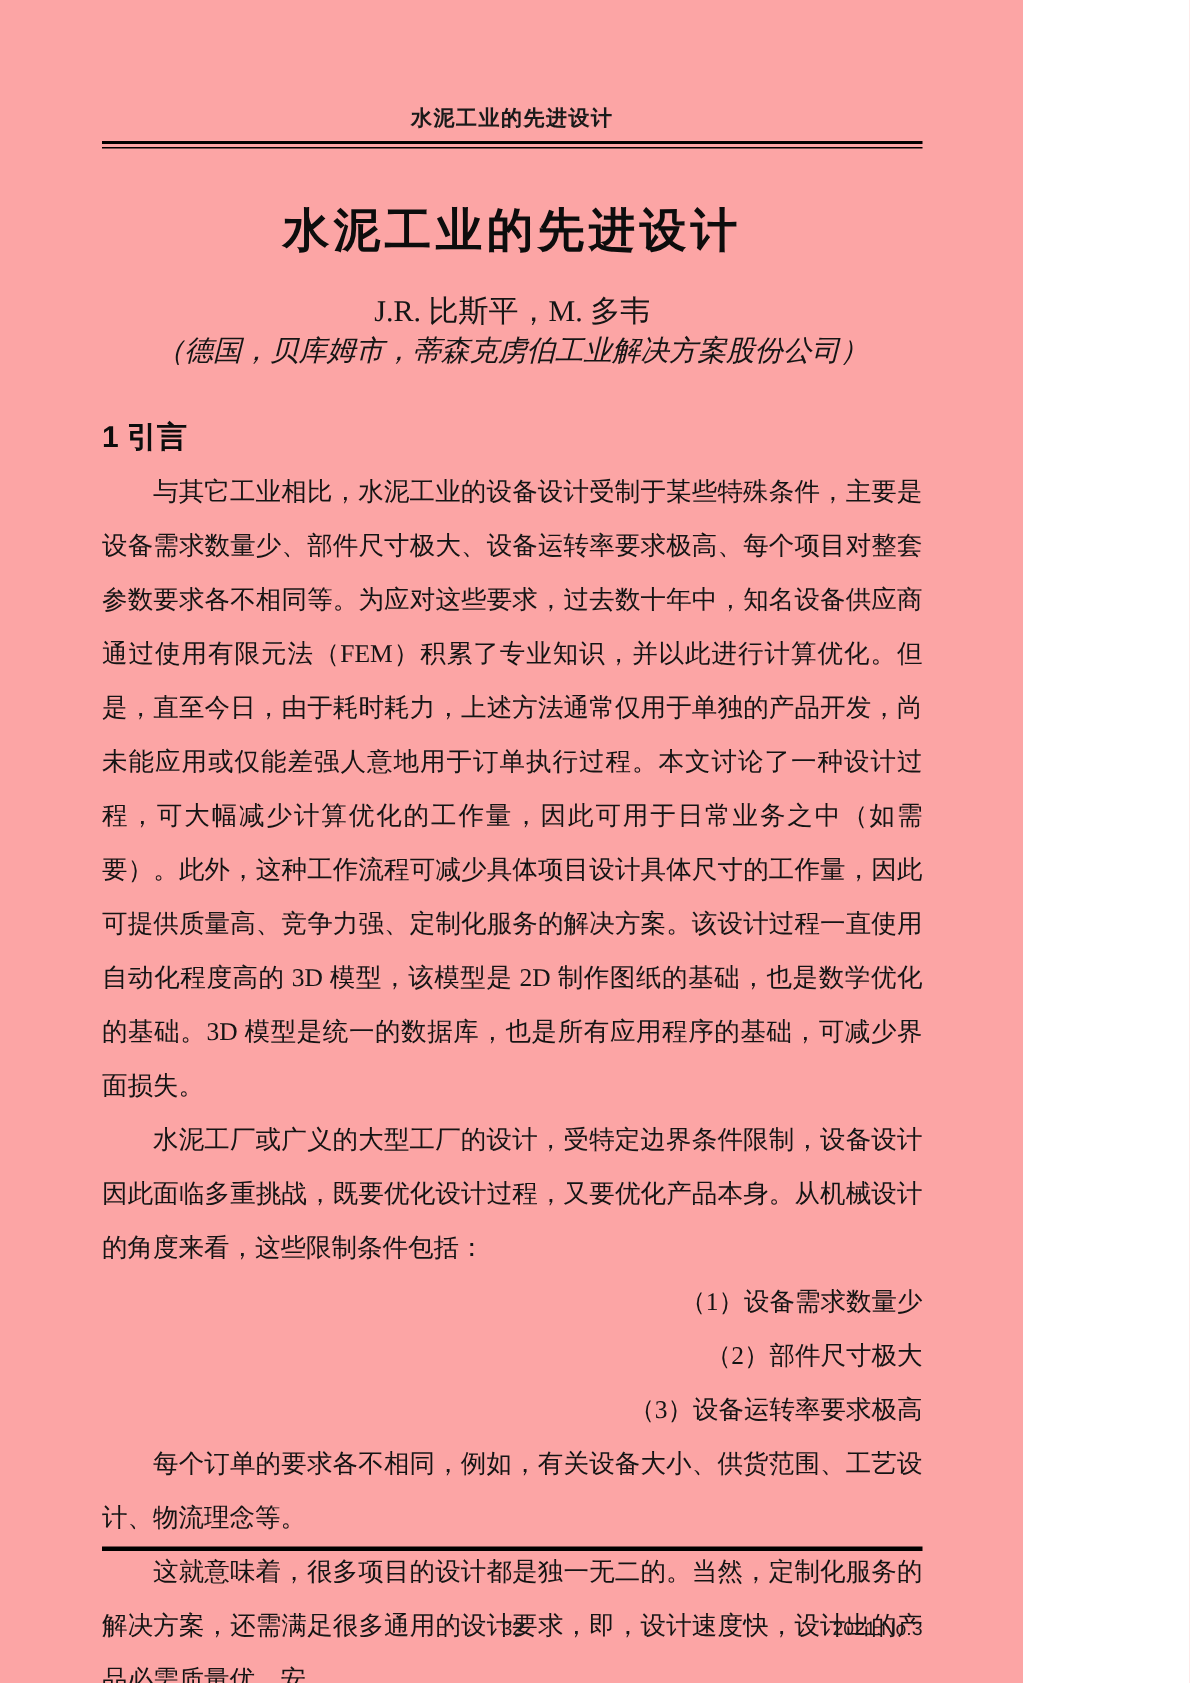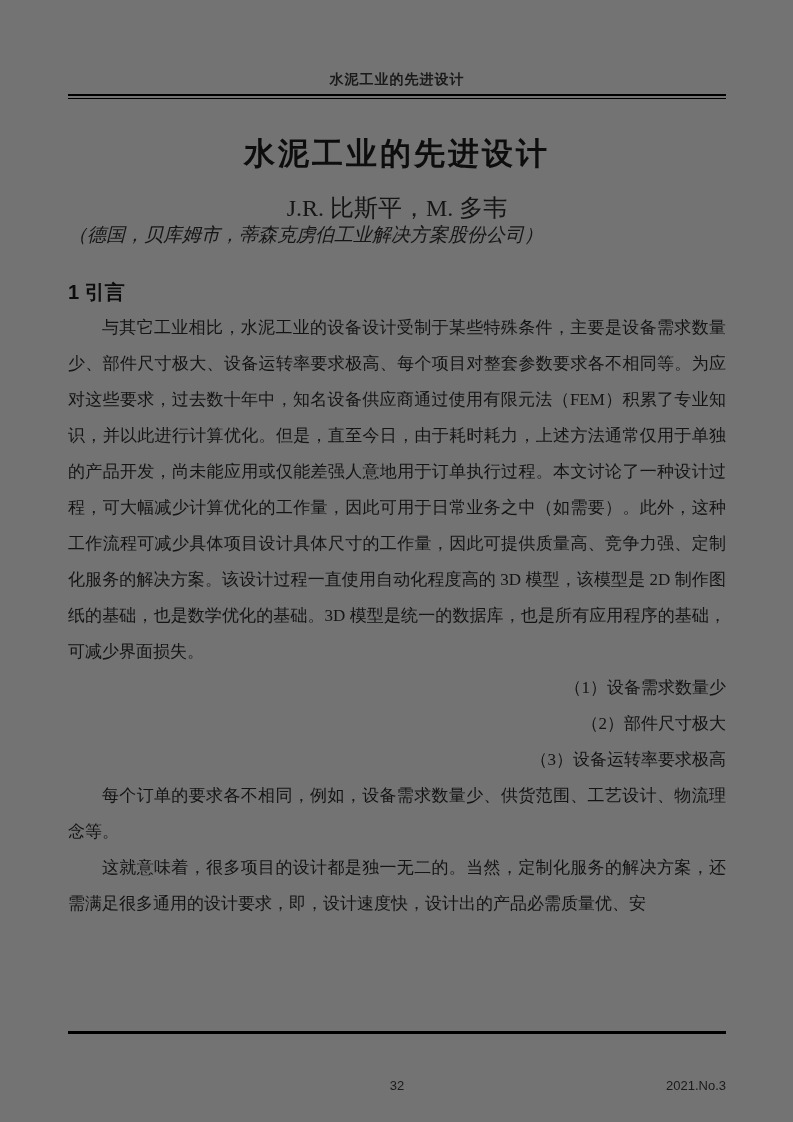--- a/index.html
+++ b/index.html
@@ -2,23 +2,23 @@
 <html><head>
 <meta charset="utf-8">
 <style>
   html, body {
     margin: 0;
     padding: 0;
     background: #ffffff;
   }
   .page {
     position: relative;
-    width: 793px;
+    width: 682px;
     height: 1122px;
-    background: #737373;
+    background: #fca5a5;
     color: #111111;
     font-family: "Liberation Serif", serif;
     box-sizing: border-box;
     padding: 72px 67px 0 68px;
     overflow: hidden;
   }
   .running-header {
     text-align: center;
     font-size: 14px;
     line-height: 16px;
@@ -42,27 +42,27 @@
     font-family: "Liberation Sans", sans-serif;
     font-weight: 700;
     font-size: 31px;
     line-height: 42px;
     letter-spacing: 3px;
     color: #0d0d0d;
   }
   .authors {
     margin: 22px 0 0 0;
     text-align: center;
-    font-size: 24px;
+    font-size: 20px;
     line-height: 22px;
     color: #151515;
   }
   .affiliation {
     margin: 3px 0 0 0;
-    text-align: left;
+    text-align: center;
     font-size: 19px;
     line-height: 26px;
     font-style: italic;
     color: #151515;
   }
   .section-heading {
     margin: 32px 0 0 0;
     font-family: "Liberation Sans", sans-serif;
     font-weight: 700;
     font-size: 20px;
@@ -126,24 +126,25 @@
   <h1 class="article-title">水泥工业的先进设计</h1>
 
   <p class="authors">J.R. 比斯平，M. 多韦</p>
 
   <p class="affiliation">（德国，贝库姆市，蒂森克虏伯工业解决方案股份公司）</p>
 
   <h2 class="section-heading">1 引言</h2>
 
   <div class="body-text">
     <p>与其它工业相比，水泥工业的设备设计受制于某些特殊条件，主要是设备需求数量少、部件尺寸极大、设备运转率要求极高、每个项目对整套参数要求各不相同等。为应对这些要求，过去数十年中，知名设备供应商通过使用有限元法（FEM）积累了专业知识，并以此进行计算优化。但是，直至今日，由于耗时耗力，上述方法通常仅用于单独的产品开发，尚未能应用或仅能差强人意地用于订单执行过程。本文讨论了一种设计过程，可大幅减少计算优化的工作量，因此可用于日常业务之中（如需要）。此外，这种工作流程可减少具体项目设计具体尺寸的工作量，因此可提供质量高、竞争力强、定制化服务的解决方案。该设计过程一直使用自动化程度高的 3D 模型，该模型是 2D 制作图纸的基础，也是数学优化的基础。3D 模型是统一的数据库，也是所有应用程序的基础，可减少界面损失。</p>
+    <p>水泥工厂或广义的大型工厂的设计，受特定边界条件限制，设备设计因此面临多重挑战，既要优化设计过程，又要优化产品本身。从机械设计的角度来看，这些限制条件包括：</p>
     <div class="list-item">（1）设备需求数量少</div>
     <div class="list-item">（2）部件尺寸极大</div>
     <div class="list-item">（3）设备运转率要求极高</div>
-    <p>每个订单的要求各不相同，例如，设备需求数量少、供货范围、工艺设计、物流理念等。</p>
+    <p>每个订单的要求各不相同，例如，有关设备大小、供货范围、工艺设计、物流理念等。</p>
     <p>这就意味着，很多项目的设计都是独一无二的。当然，定制化服务的解决方案，还需满足很多通用的设计要求，即，设计速度快，设计出的产品必需质量优、安</p>
   </div>
 
   <div class="footer">
     <div class="footer-rule"></div>
     <div class="footer-row">
       <div class="page-number">32</div>
       <div class="issue-number">2021.No.3</div>
     </div>
   </div>

